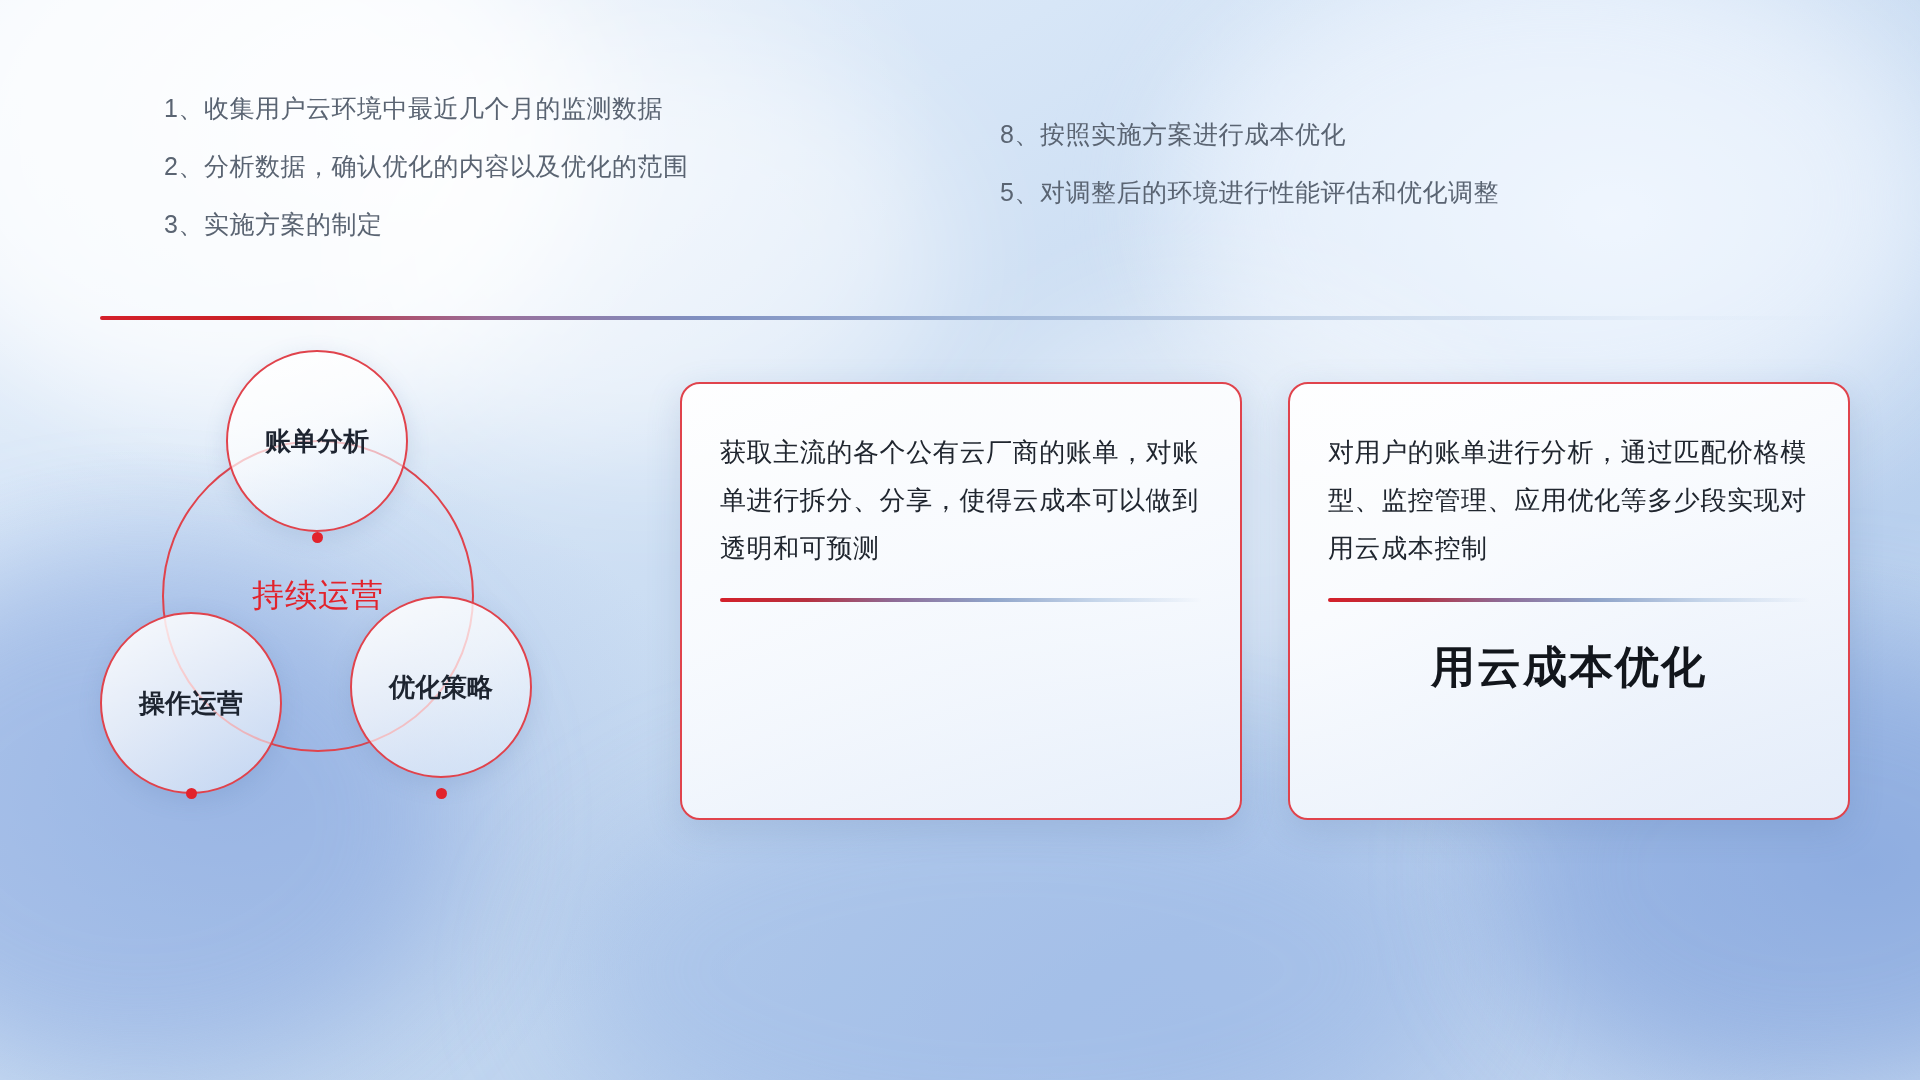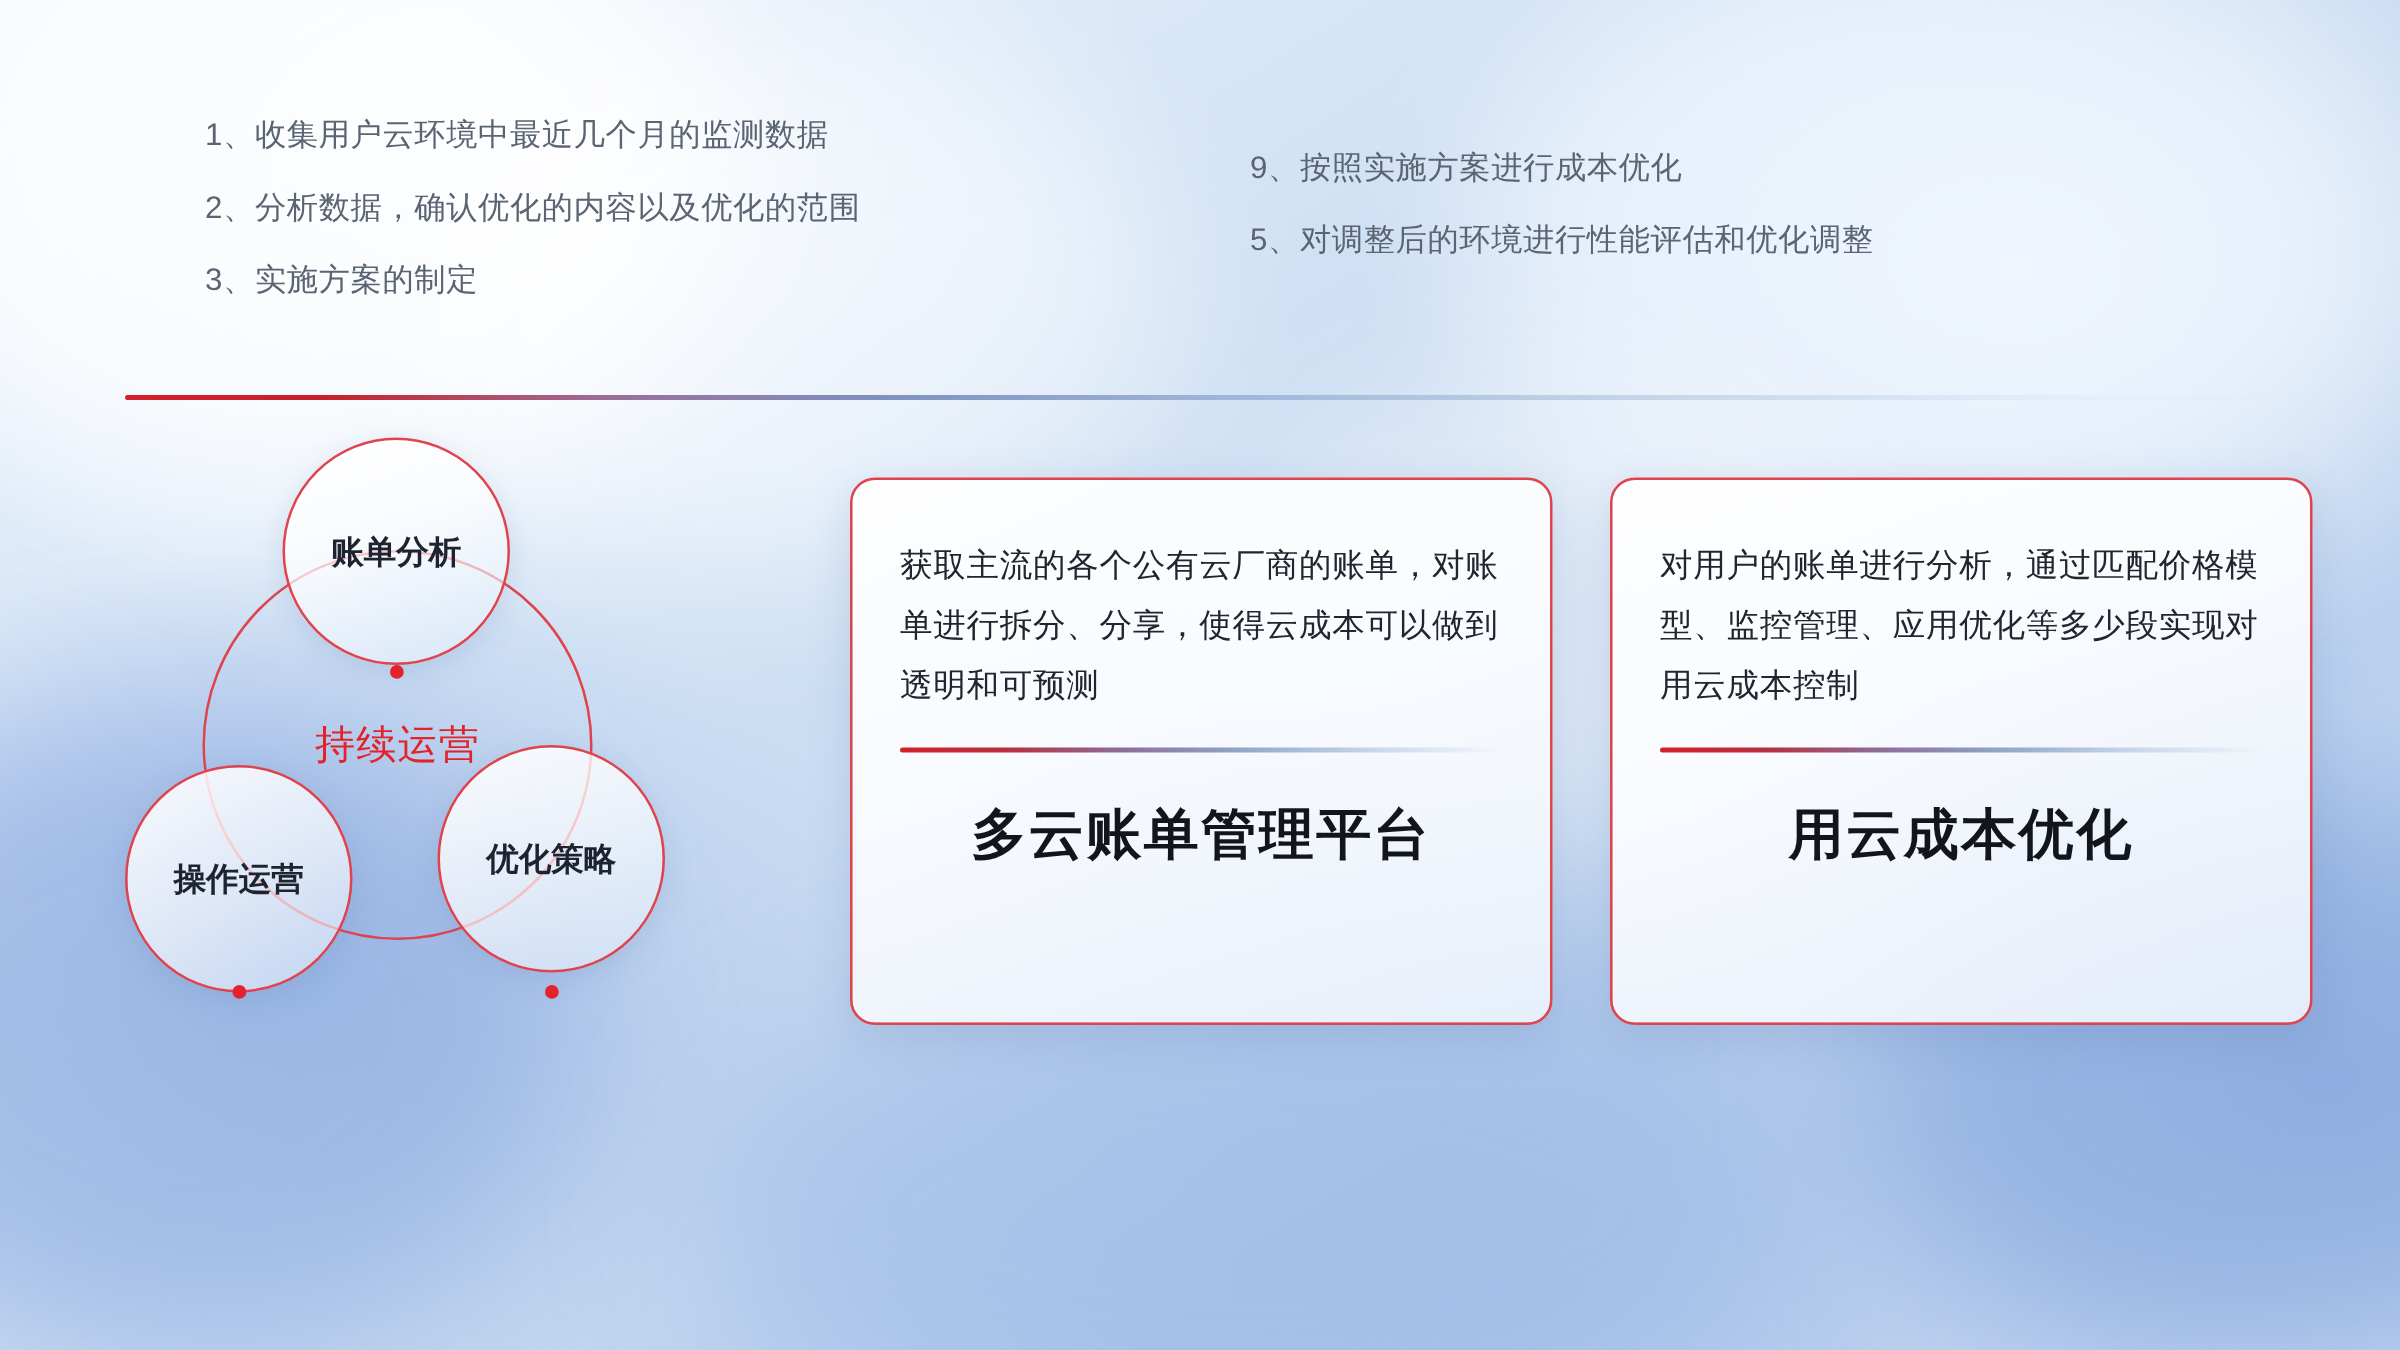--- a/index.html
+++ b/index.html
@@ -173,21 +173,21 @@
   <div class="bg-blob blob-6"></div>
   <div class="bg-blob blob-7"></div>
 
   <div class="list list-left">
     <div class="row">1、收集用户云环境中最近几个月的监测数据</div>
     <div class="row">2、分析数据，确认优化的内容以及优化的范围</div>
     <div class="row">3、实施方案的制定</div>
   </div>
 
   <div class="list list-right">
-    <div class="row">9、按照实施方案进行成本优化</div>
+    <div class="row">8、按照实施方案进行成本优化</div>
     <div class="row">5、对调整后的环境进行性能评估和优化调整</div>
   </div>
 
   <div class="divider"></div>
 
   <div class="venn">
 
     <div class="circ circ-center">
       <div>持续</div>
       <div>运营</div>
@@ -209,21 +209,20 @@
     </div>
 
     <div class="dot dot-top"></div>
     <div class="dot dot-bl"></div>
     <div class="dot dot-br"></div>
   </div>
 
   <div class="card card-1">
     <div class="card-body">获取主流的各个公有云厂商的账单，对账单进行拆分、分享，使得云成本可以做到透明和可预测</div>
     <div class="card-rule"></div>
-    <div class="card-title">多云账单管理平台</div>
   </div>
 
   <div class="card card-2">
     <div class="card-body">对用户的账单进行分析，通过匹配价格模型、监控管理、应用优化等多少段实现对用云成本控制</div>
     <div class="card-rule"></div>
     <div class="card-title">用云成本优化</div>
   </div>
 
 </div>
 

